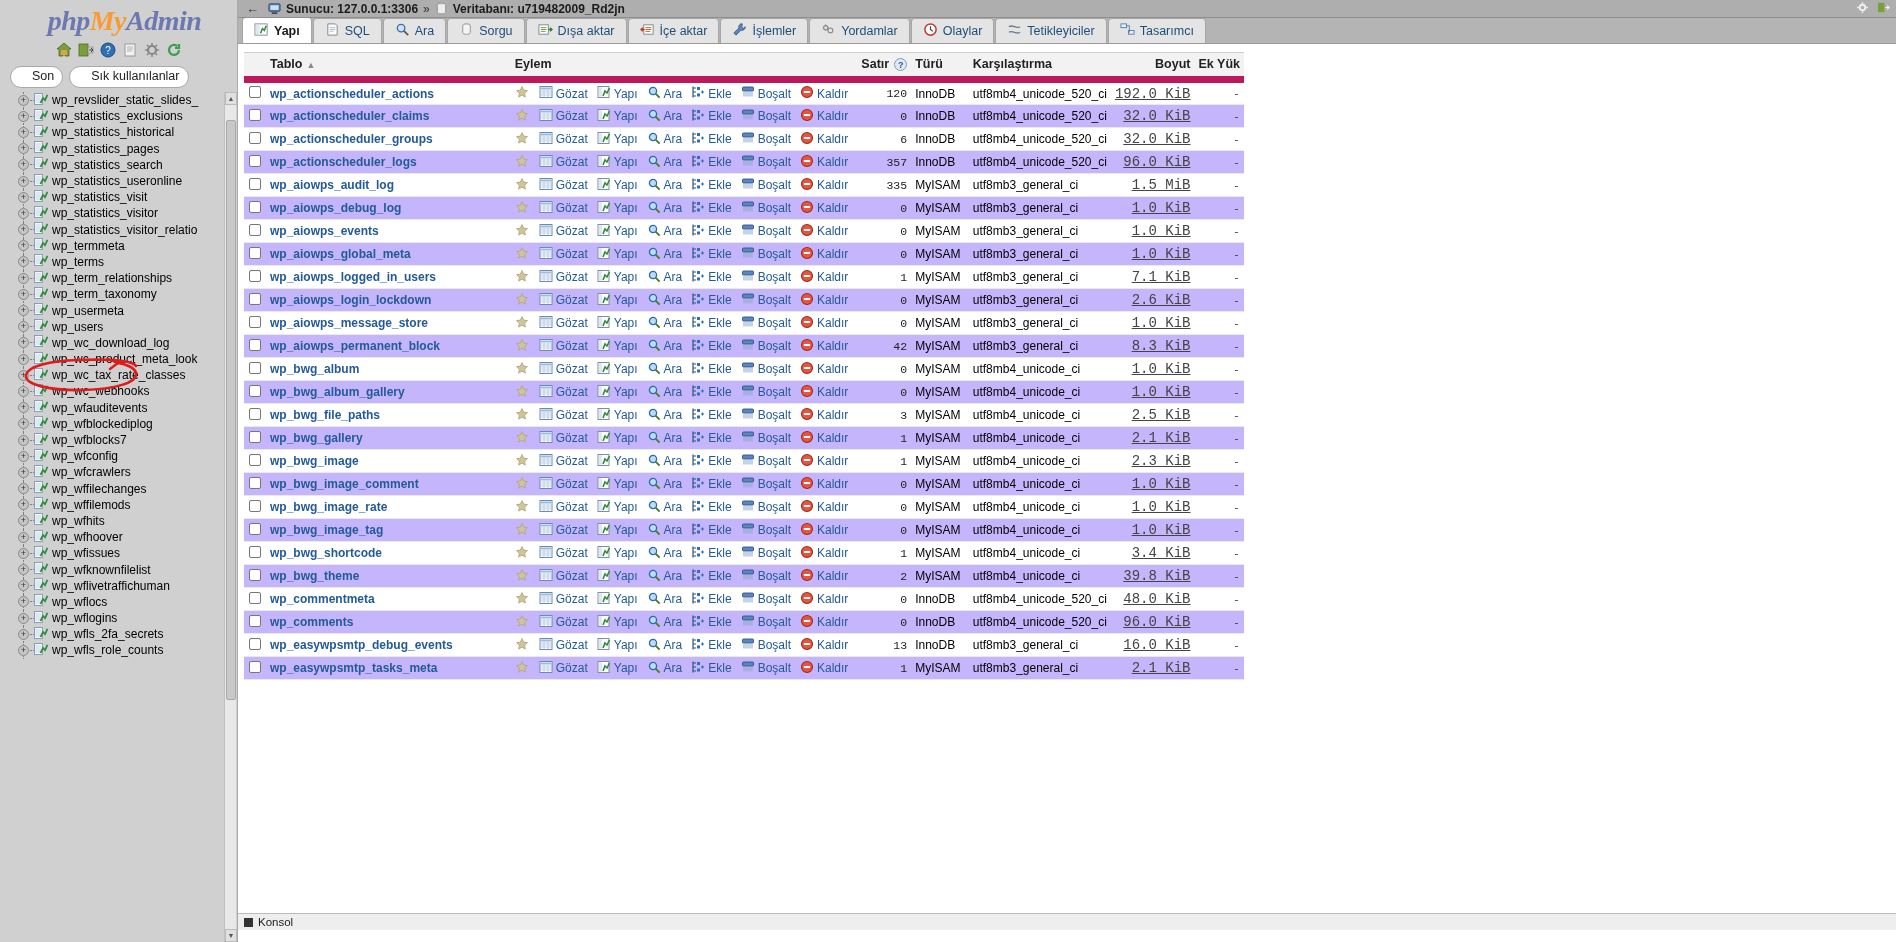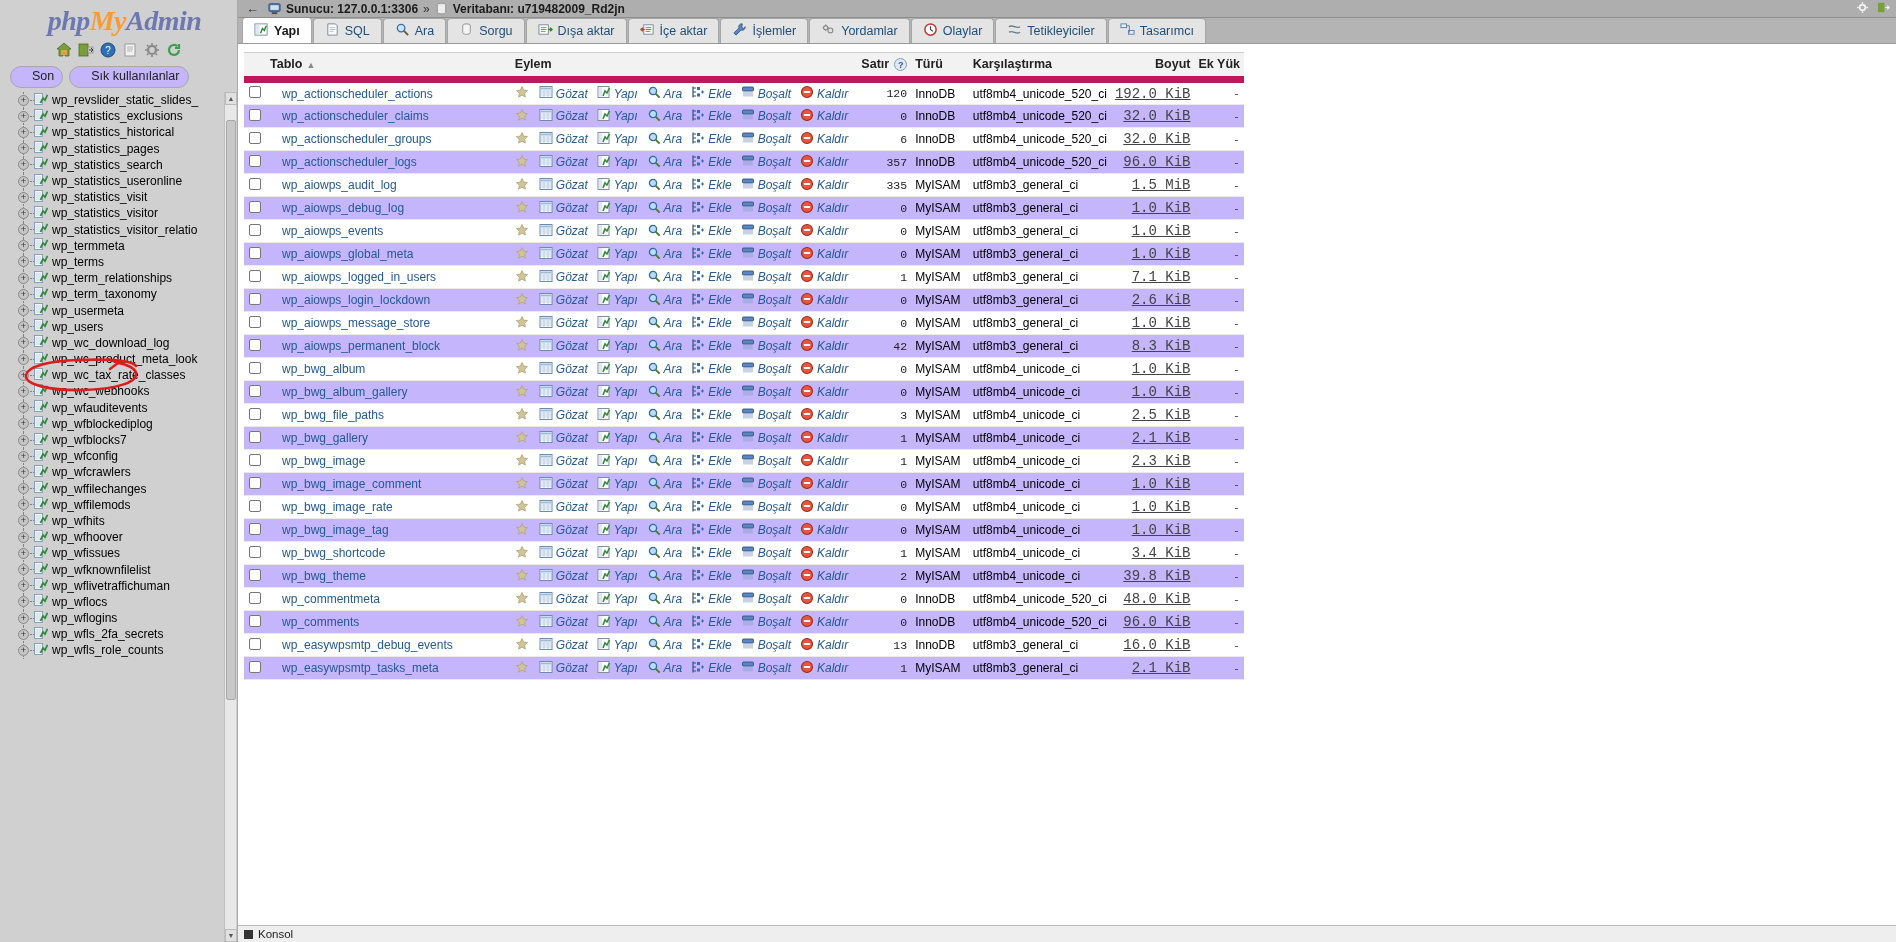--- a/index.html
+++ b/index.html
@@ -44,21 +44,21 @@
     display: flex; justify-content: center; gap: 6px;
     margin-top: 4px; height: 20px; align-items: center;
   }
   .licon { width: 16px; height: 16px; display: inline-block; position: relative; cursor: pointer; }
   .licon svg { display: block; }
 
   #pill-row {
     display: flex; gap: 6px; padding: 6px 0 2px 10px; align-items: center;
   }
   .pill {
-    background: #c4b5fd;
+    background: #ffffff;
     border: 1px solid #a8a8a8;
     border-radius: 11px;
     padding: 2px 8px 3px 21px;
     font-size: 12.5px;
     color: #222;
     cursor: pointer;
     line-height: 15px;
   }
   #collapse-row {
     display: flex; justify-content: flex-end; align-items: center;
@@ -240,47 +240,47 @@
   td.c-check { width: 24px; text-align: center; }
   td.c-name  { width: 300px; }
   td.c-act   { width: 330px; }
   td.c-rows  { width: 50px; text-align: right; font-family: "Liberation Mono", monospace; font-size: 11.5px; color:#222;}
   td.c-type  { width: 62px; }
   td.c-coll  { width: 130px; }
   td.c-size  { width: 66px; text-align: right; font-family: "Liberation Mono", monospace; font-size: 14px; color:#444;text-decoration:underline; }
   td.c-over  { width: 40px; text-align: right; font-family: "Liberation Mono", monospace; font-size: 11.5px; color:#444; }
 
   .tbl-link {
-    color: #235a97; font-weight: normal; text-decoration: none; cursor: pointer; margin-left: 12px;
+    color: #235a97; font-weight: bold; text-decoration: none; cursor: pointer;
   }
   .chk {
     width: 12px; height: 12px; border: 1px solid #777; background: #fff;
     display: inline-block; border-radius: 2px; cursor: pointer;
   }
-  .actions { display: flex; align-items: center; gap: 0px; font-style: italic; }
+  .actions { display: flex; align-items: center; gap: 0px; }
   .act {
     display: inline-flex; align-items: center; gap: 3px;
     color: #235a97; text-decoration: none; cursor: pointer;
     padding: 0 5px 0 4px; font-size: 12px;
   }
   .act .aicon { width: 14px; height: 14px; flex: 0 0 auto; }
   .star { margin-right: 6px; cursor: pointer; }
 
   
   .sortarrow { color: #888; font-size: 9px; margin-left: 4px; }
   .hdr-help {
     display:inline-flex; width:13px;height:13px;border-radius:50%;
     background:#dfe8f3;border:1px solid #7f9dc0;color:#2c5c95;
     font-size:9px;align-items:center;justify-content:center;
     margin-left:5px; vertical-align:middle; font-weight:bold; cursor:pointer;
   }
 
   
   #console {
-    position: absolute; left: 0; bottom: 0;
+    position: absolute; left: 0; bottom: 12px;
     width: 1658px; height: 17px;
     background: #eeeeee;
     border-top: 1px solid #bcbcbc;
     display: flex; align-items: center;
     padding-left: 6px; gap: 5px;
     font-size: 11.5px; color: #222;
   }
   #console .csq { width: 9px; height: 9px; background: #333; display:inline-block;}
 </style>
 </head>

